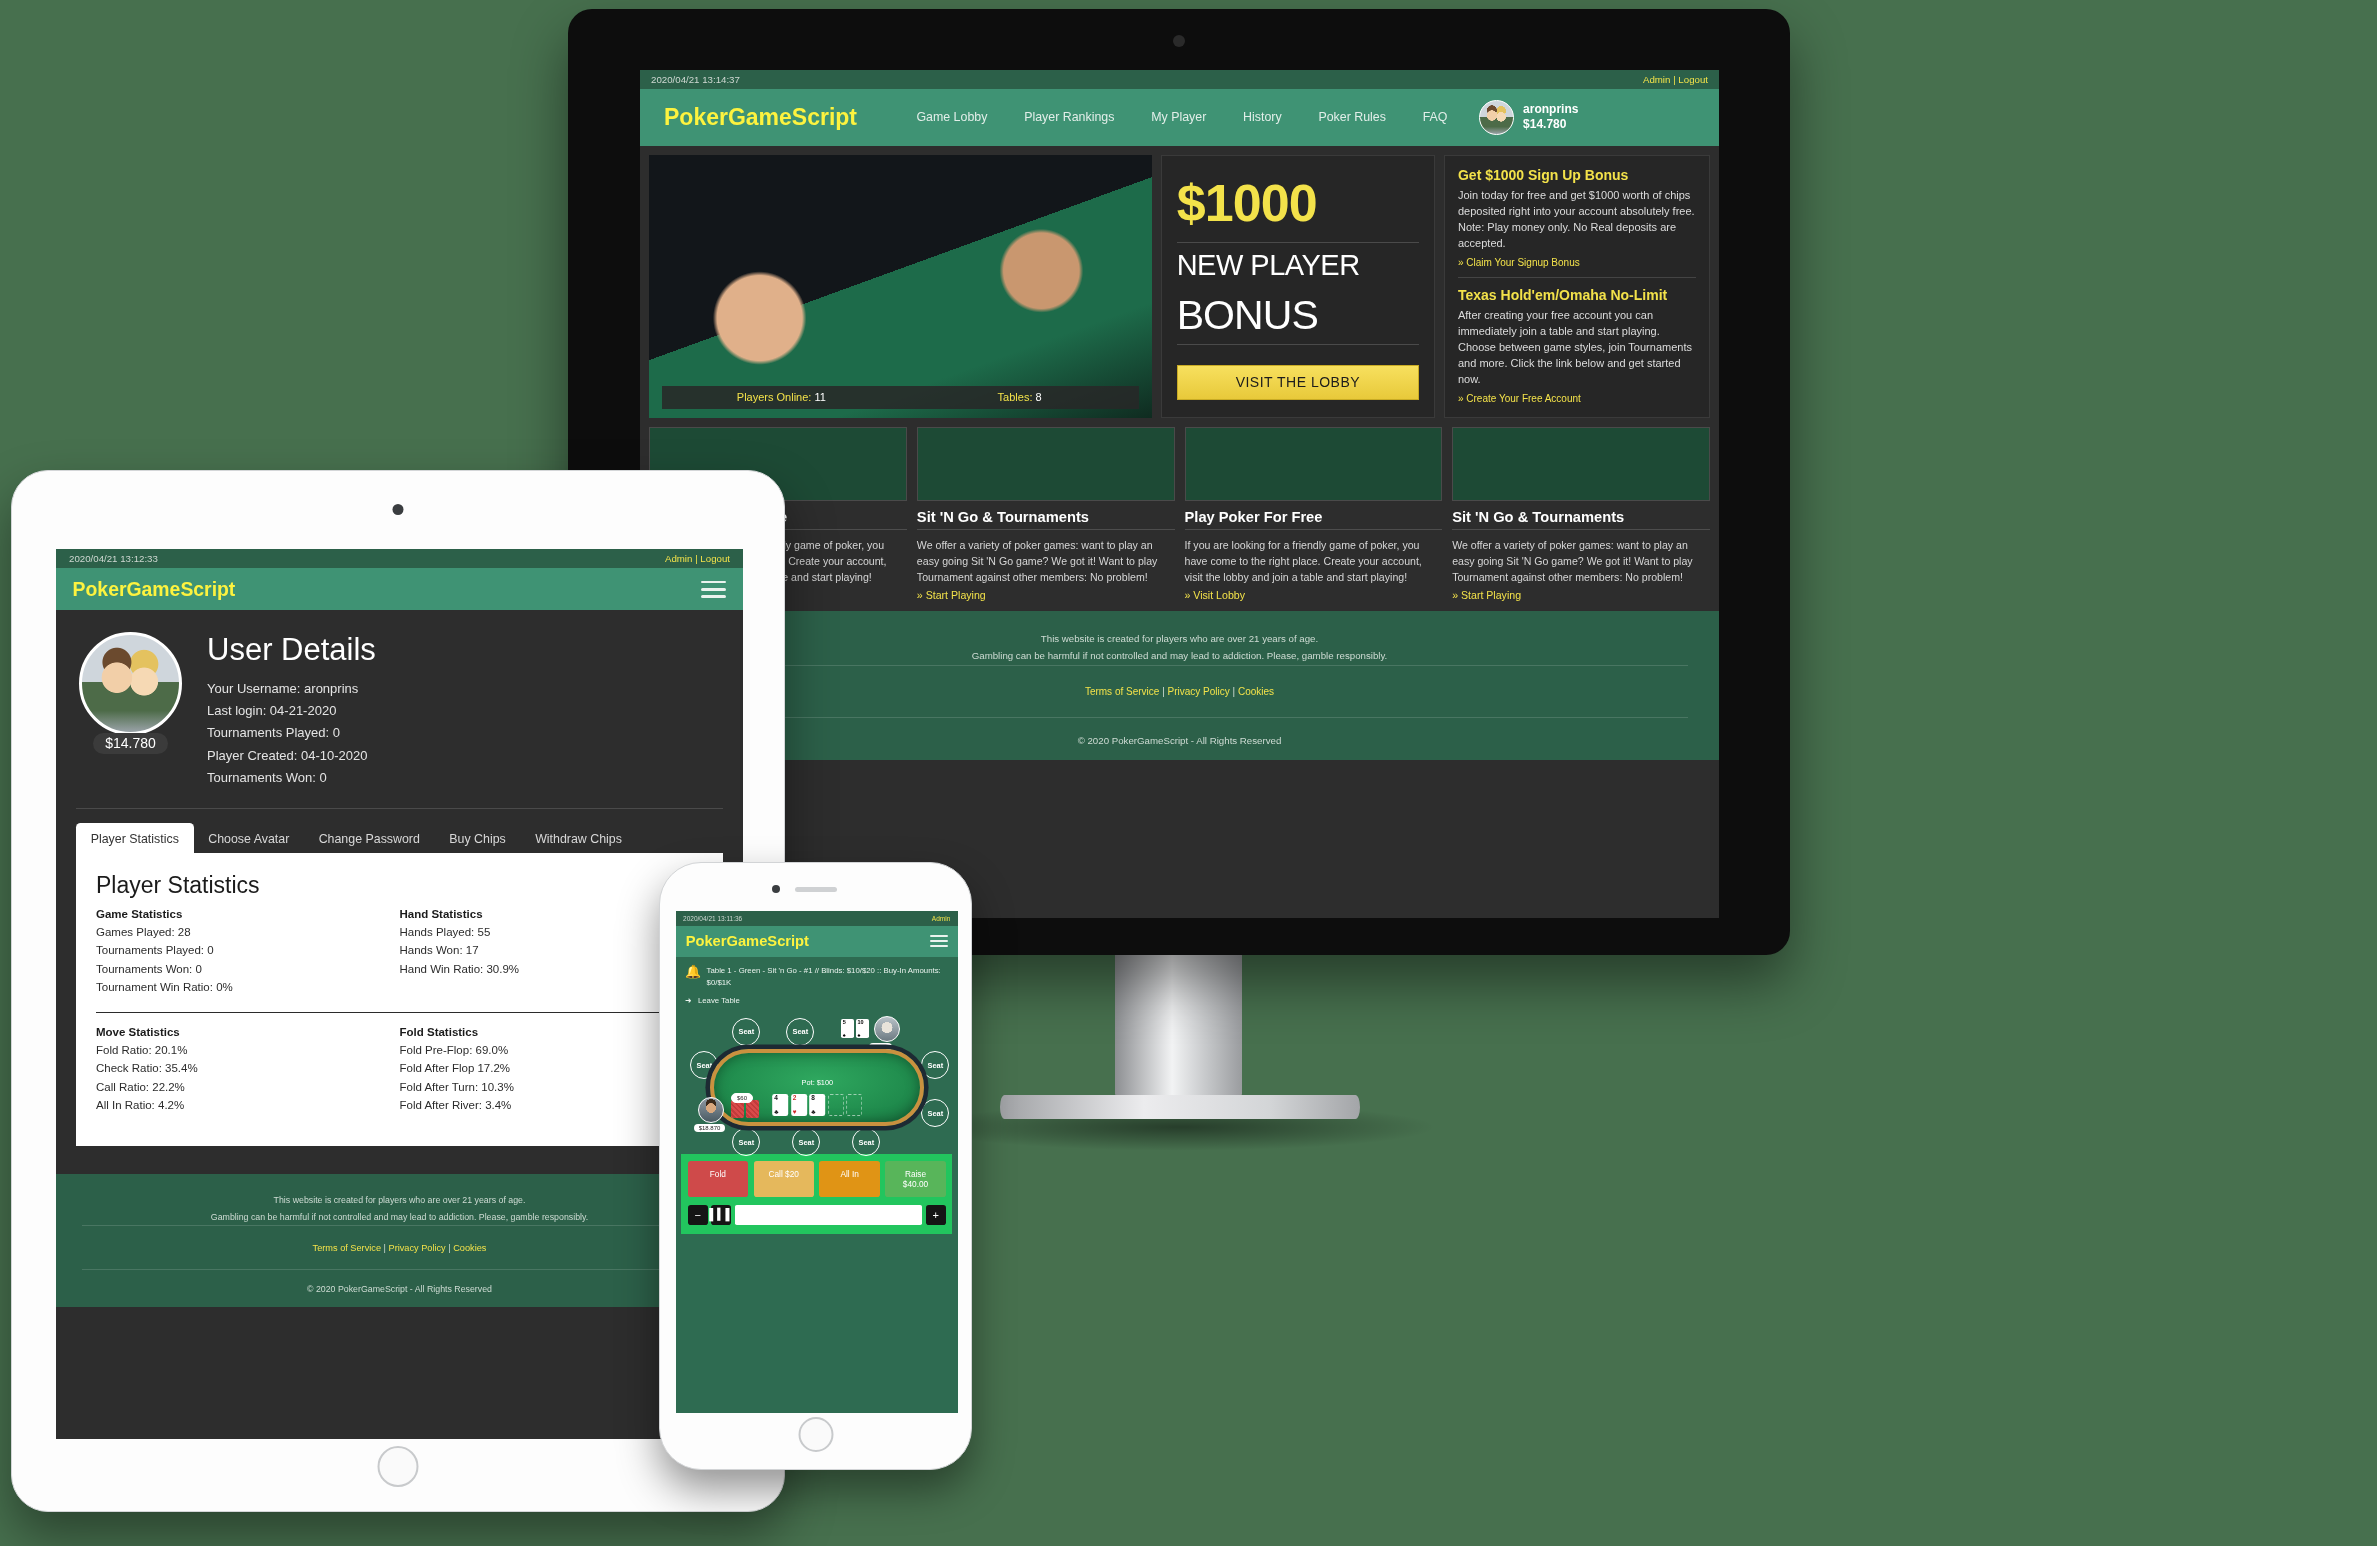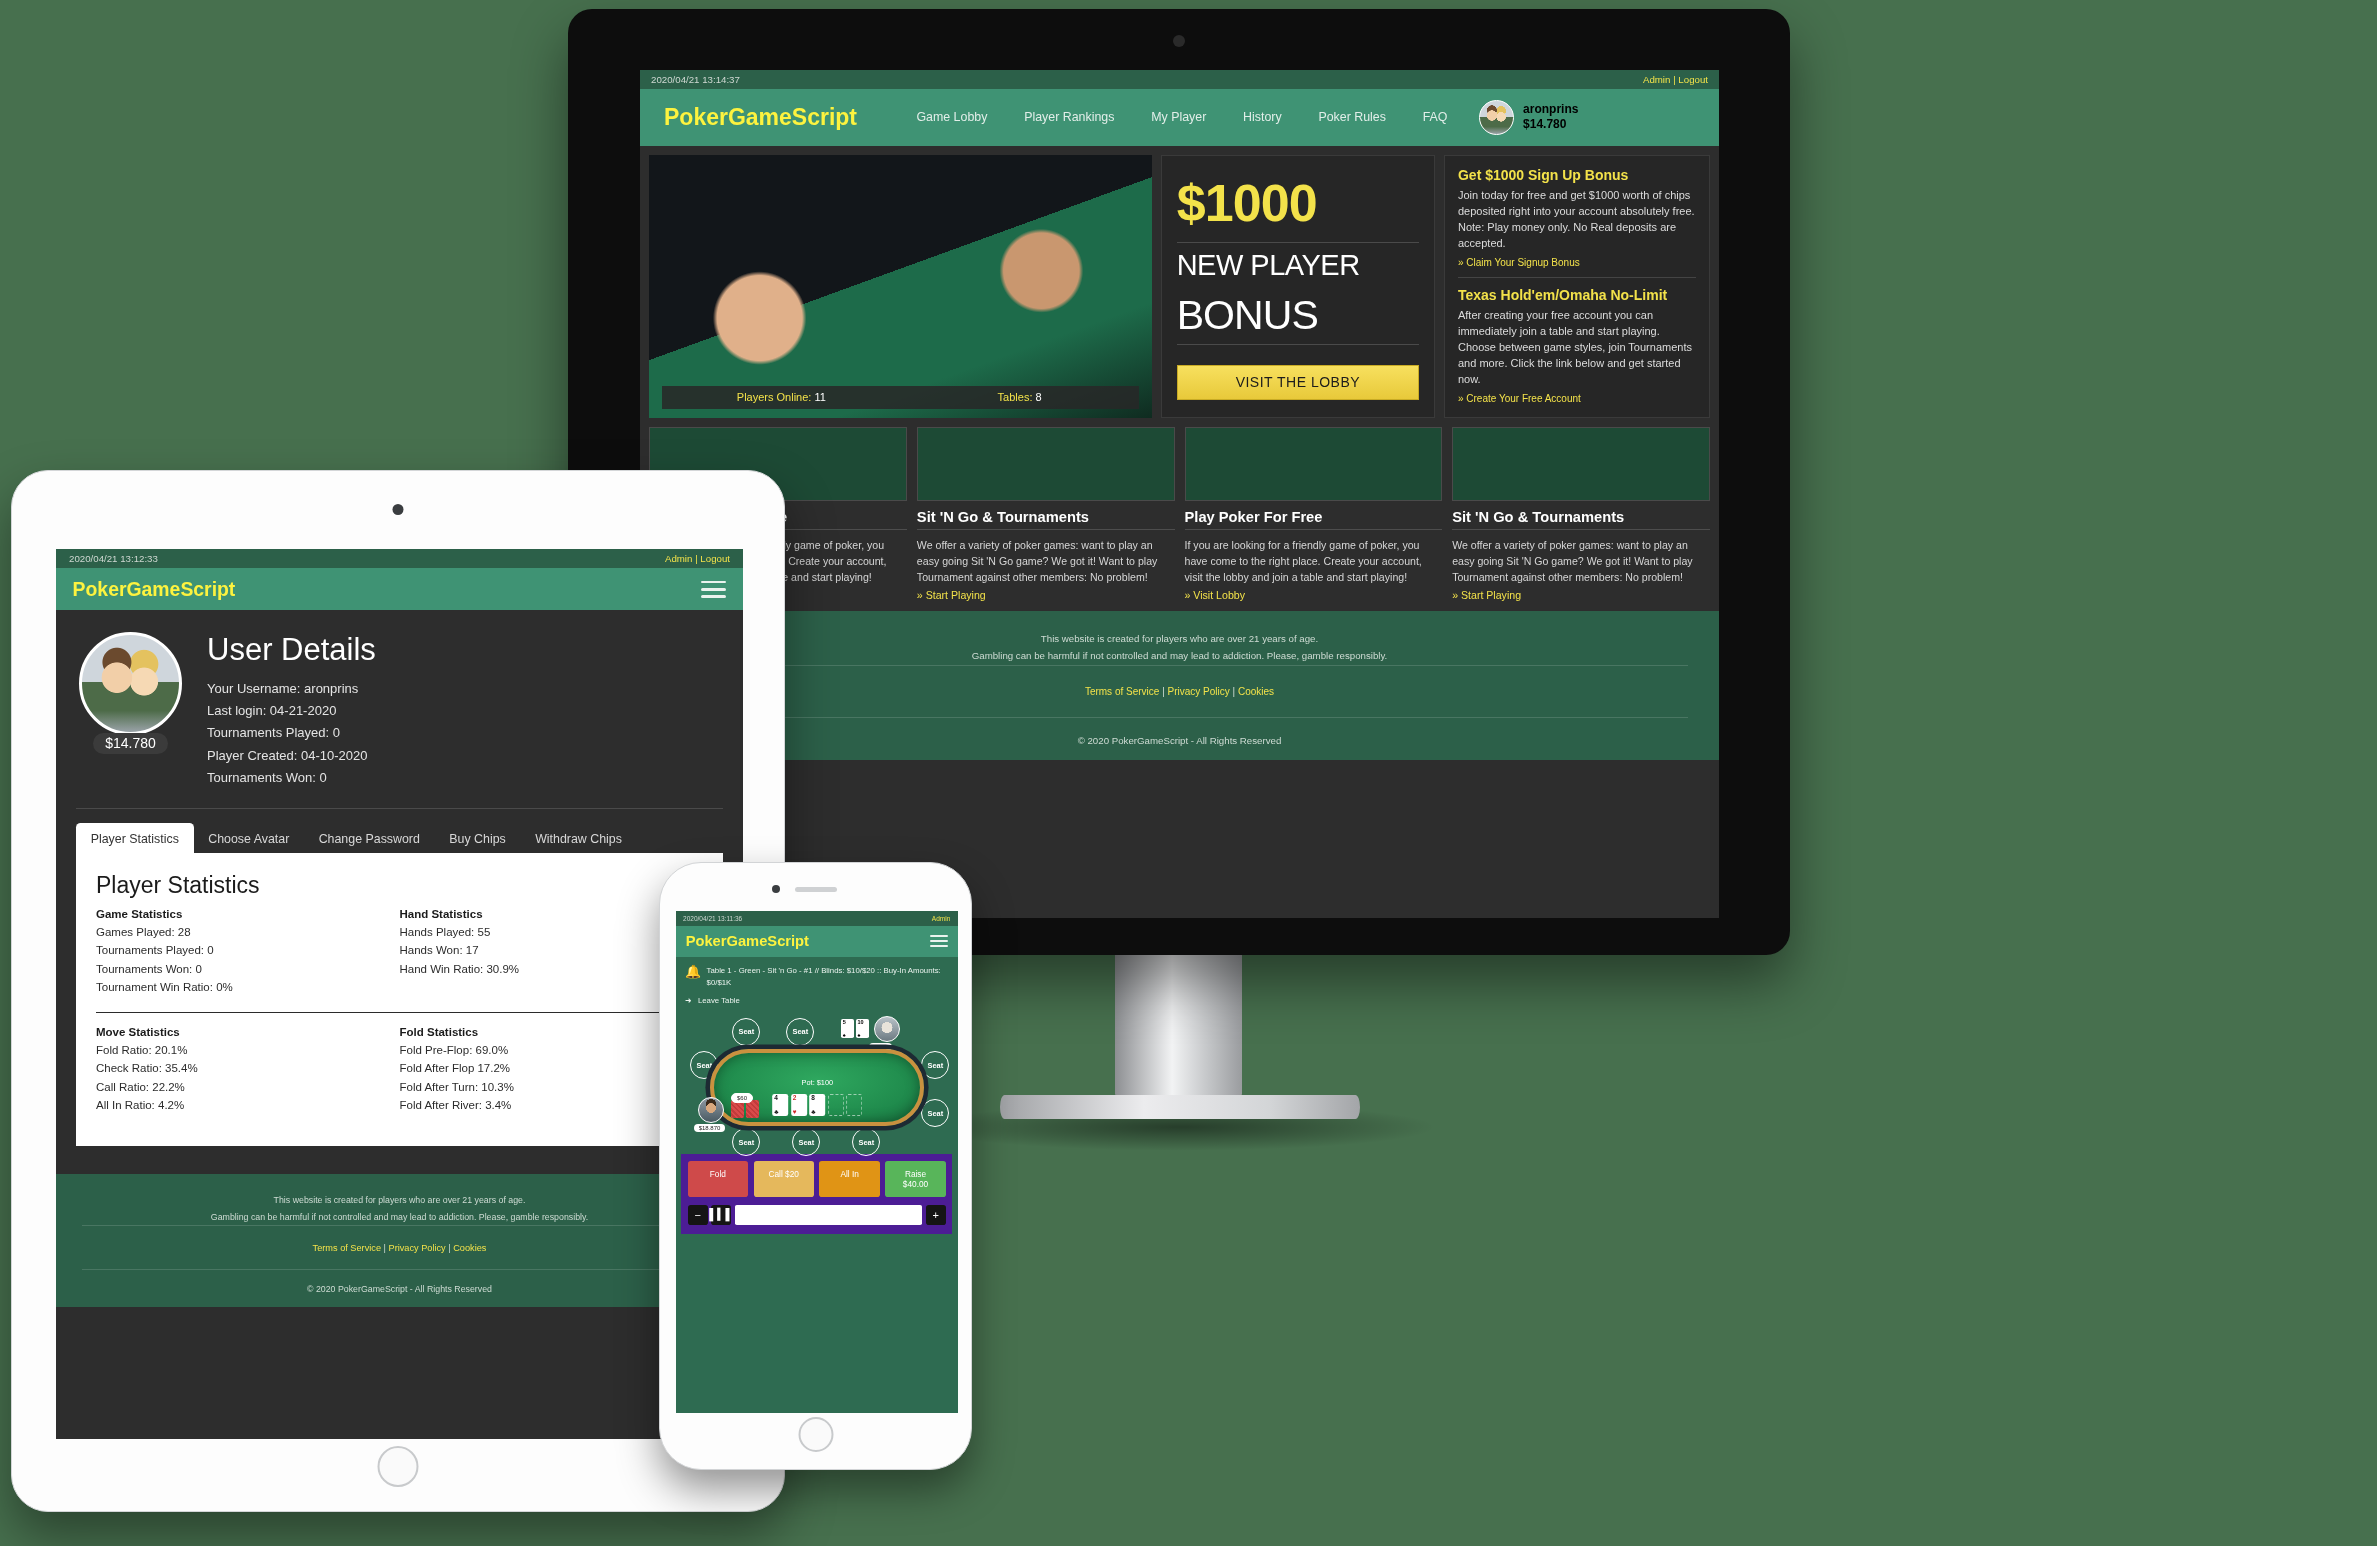--- a/index.html
+++ b/index.html
@@ -30,21 +30,21 @@
   #monitor .mcam { position:absolute; top:26px; left:50%; transform:translateX(-50%);
                    width:12px; height:12px; border-radius:50%; background:#2a2a2a; }
   #mon-screen { position:absolute; left:72px; top:61px; width:1079px; height:848px; background:#2d2d2d; overflow:hidden; }
 
   #mon-screen .topbar { height:18.4px; padding:0 11px; font-size:9.7px;align-items:center; }
   #mon-screen .navbar { height:57px; padding:0 24px; }
   #mon-screen .brand { font-size:23px; }
   #mon-screen .navitem { padding:0 18.4px; font-size:12.4px; }
   #mon-screen .user-chip { display:flex; align-items:center; gap:9.2px; margin-left:13px; }
   #mon-screen .avatar-sm { width:35px; height:35px; border-radius:50%; border:1.8px solid #fff; overflow:hidden; }
-  #mon-screen .user-meta { color:#000000; font-size:12px; font-weight:bold; line-height:1.25; }
+  #mon-screen .user-meta { color:#ffffff; font-size:12px; font-weight:bold; line-height:1.25; }
 
   .hero-wrap { display:flex; gap:9.2px; padding:9.2px; }
   .hero-photo { position:relative; width:505px; height:263px; overflow:hidden; background:#1d4a35; }
   .hero-stats { position:absolute; left:13px; right:13px; bottom:9.2px; height:23px;
                 background:rgba(40,40,40,.86); display:flex; align-items:center; }
   .hero-stats > div { flex:1; text-align:center; font-size:11px; color:#fff; }
   .hero-stats .lbl { color:#f3e24a; }
   .bonus-box { width:275px; height:263px; background:#262626; border:0.9px solid #3a3a3a;
                display:flex; flex-direction:column; justify-content:center; padding:11px 14.7px; }
   .bonus-amt { color:#f3e24a; font-size:52px; font-weight:bold; letter-spacing:-0.9px; }
@@ -160,21 +160,21 @@
                border-radius:6.5px; padding:0.9px 4.6px; border:0.9px solid #fff; }
   .stackbadge { position:absolute; background:#fff; color:#1f1f1f; font-size:6px;
                 border-radius:6.5px; padding:0.9px 4.6px; }
   .pava { position:absolute; width:26px; height:26px; border-radius:50%; border:1.8px solid #fff; overflow:hidden; }
   .holecards { position:absolute; display:flex; gap:1.8px; }
   .hcard { width:13px; height:18.4px; background:#fff; border-radius:1.8px; position:relative; }
   .hcard.back { background:repeating-linear-gradient(45deg,#d94a4a,#d94a4a 1.8px,#c23b3b 1.8px,#c23b3b 3.7px); }
   .hcard .hr2 { position:absolute; top:0px; left:1.4px; font-size:5.5px; font-weight:bold; line-height:1.1; }
   .hcard .hs2 { position:absolute; bottom:0px; left:1.4px; font-size:5.5px; line-height:1.1; }
 
-  .actions { background:#4c1d95; margin:3.7px 5.5px 0; padding:7.4px 6.5px 9.2px; }
+  .actions { background:#22c55e; margin:3.7px 5.5px 0; padding:7.4px 6.5px 9.2px; }
   .act-row { display:flex; gap:5.5px; }
   .abtn { flex:1; text-align:center; color:#fff; font-size:8.3px; padding:7.4px 0; border-radius:2.8px; line-height:1.25; }
   .abtn.fold { background:#cf4a4a; }
   .abtn.call { background:#e5b85c; }
   .abtn.allin { background:#e09415; }
   .abtn.raise { background:#58b55a; }
   .slider-row { display:flex; gap:3.7px; margin-top:8.3px; align-items:center; }
   .sq { width:20px; height:20px; background:#151515; color:#fff; border-radius:2.8px;
         display:flex; align-items:center; justify-content:center; font-size:11px; }
   .slider-track { flex:1; height:20px; background:#fff; border-radius:1.8px; }

